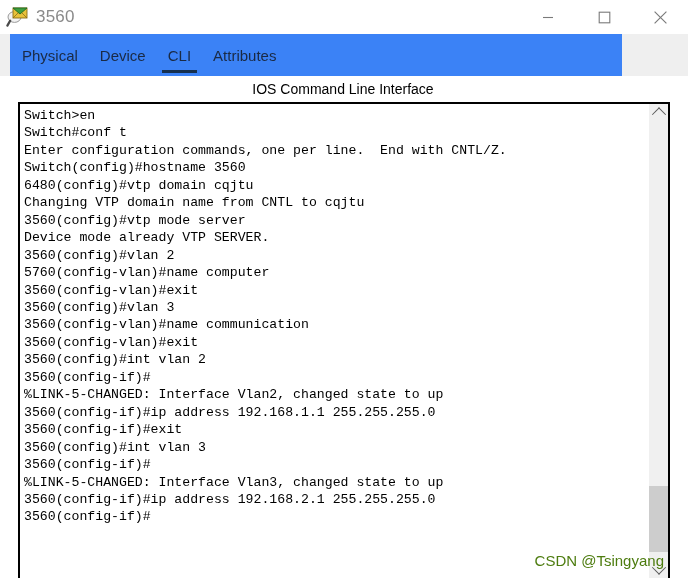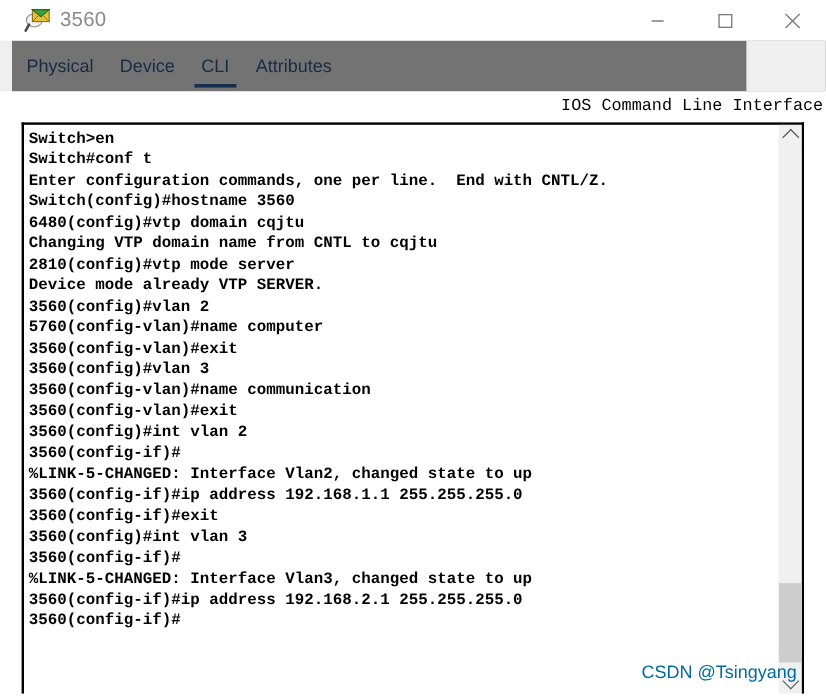--- a/index.html
+++ b/index.html
@@ -18,21 +18,21 @@
   .titlebar {
     position: relative;
     height: 34px;
     background: #ffffff;
     display: flex;
     align-items: center;
   }
   .title-left {
     display: flex;
     align-items: center;
-    padding-left: 20px;
+    padding-left: 6px;
     gap: 8px;
   }
   .app-icon {
     width: 22px;
     height: 22px;
     position: relative;
     flex: 0 0 auto;
   }
   .title-text {
     font-size: 17px;
@@ -65,21 +65,21 @@
     position: relative;
     height: 42px;
     background: #efefef;
   }
   .tabstrip {
     position: absolute;
     left: 10px;
     top: 0;
     right: 0;
     height: 42px;
-    background: #737373;
+    background: #3b82f6;
     display: flex;
     align-items: center;
   }
   .tab {
     position: relative;
     font-size: 15px;
     color: #1a2a44;
     padding: 0 0 0 0;
     margin-right: 22px;
     cursor: default;
@@ -103,23 +103,22 @@
     height: 42px;
     background: #efefef;
   }
 
   
   .panel-header {
     height: 26px;
     background: #ffffff;
     display: flex;
     align-items: center;
-    justify-content: flex-end;
+    justify-content: center;
     padding-right: 2px;
-    font-family: Liberation Mono, monospace;
   }
   .panel-header-text {
     font-size: 14px;
     color: #000000;
   }
 
   
   .terminal-outer {
     position: relative;
     margin: 0 18px 0 18px;
@@ -131,21 +130,20 @@
     overflow: hidden;
   }
   .terminal-body {
     position: absolute;
     left: 0;
     top: 0;
     right: 19px;
     bottom: 0;
     padding: 3px 16px 0 4px;
     overflow: hidden;
-    font-weight: bold;
   }
   .term-line {
     font-family: "Liberation Mono", "DejaVu Sans Mono", monospace;
     font-size: 13.2px;
     line-height: 17.45px;
     color: #000000;
     white-space: pre;
     letter-spacing: 0px;
   }
 
@@ -192,21 +190,21 @@
   }
   .chev.up { transform: rotate(45deg) translate(1px, 1px); }
   .chev.down { transform: rotate(-135deg) translate(1px, 1px); }
 
   
   .watermark {
     position: absolute;
     right: 24px;
     bottom: 14px;
     font-size: 15px;
-    color: #0369a1;
+    color: #4d7c0f;
     pointer-events: none;
     white-space: nowrap;
     font-family: "Liberation Sans", sans-serif;
   }
 </style>
 </head>
 <body>
 
 <div class="titlebar">
   <div class="title-left">
@@ -259,21 +257,21 @@
 </div>
 
 <div class="terminal-outer">
   <div class="terminal-body" id="terminal-body">
       <div class="term-line">Switch&gt;en</div>
       <div class="term-line">Switch#conf t</div>
       <div class="term-line">Enter configuration commands, one per line.  End with CNTL/Z.</div>
       <div class="term-line">Switch(config)#hostname 3560</div>
       <div class="term-line">6480(config)#vtp domain cqjtu</div>
       <div class="term-line">Changing VTP domain name from CNTL to cqjtu</div>
-      <div class="term-line">2810(config)#vtp mode server</div>
+      <div class="term-line">3560(config)#vtp mode server</div>
       <div class="term-line">Device mode already VTP SERVER.</div>
       <div class="term-line">3560(config)#vlan 2</div>
       <div class="term-line">5760(config-vlan)#name computer</div>
       <div class="term-line">3560(config-vlan)#exit</div>
       <div class="term-line">3560(config)#vlan 3</div>
       <div class="term-line">3560(config-vlan)#name communication</div>
       <div class="term-line">3560(config-vlan)#exit</div>
       <div class="term-line">3560(config)#int vlan 2</div>
       <div class="term-line">3560(config-if)#</div>
       <div class="term-line">%LINK-5-CHANGED: Interface Vlan2, changed state to up</div>

